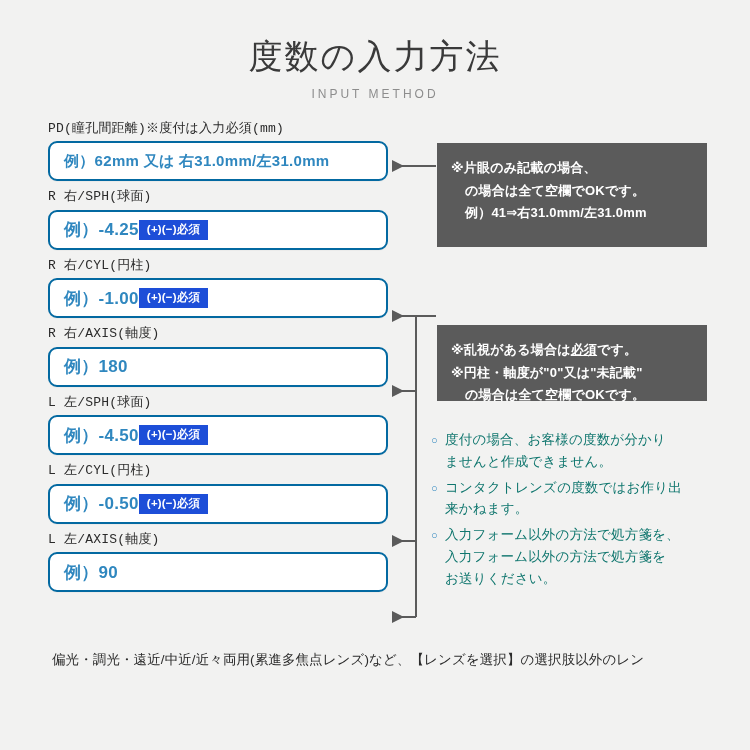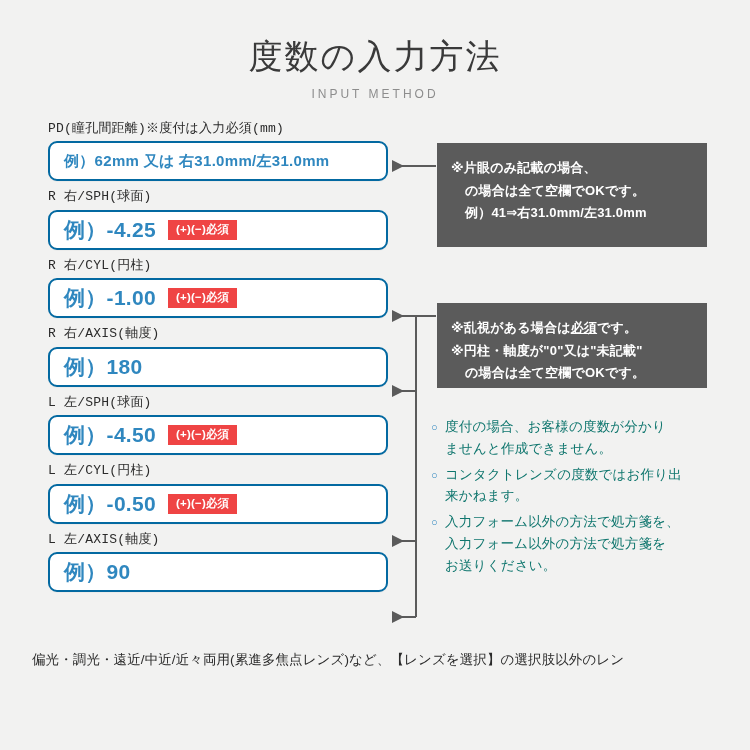--- a/index.html
+++ b/index.html
@@ -68,35 +68,35 @@
     border-radius: 9px;
     height: 40px;
     display: flex;
     align-items: center;
     padding: 0 14px;
     box-sizing: border-box;
     box-shadow: 0 1px 1px rgba(0,0,0,0.03);
   }
   .placeholder {
     color: #2f87bf;
-    font-size: 21px;
+    font-size: 17px;
     font-weight: bold;
     letter-spacing: 0.3px;
     white-space: nowrap;
   }
   .placeholder.small {
     font-size: 15px;
   }
   .badge {
-    background: #ef4444;
+    background: #1d4ed8;
     color: #ffffff;
     font-size: 11.5px;
     font-weight: bold;
     padding: 3px 8px 4px 8px;
-    margin-left: 12px;
+    margin-left: 0;
     letter-spacing: 0.2px;
     line-height: 1.1;
     white-space: nowrap;
   }
 
   
   .right-col {
     position: absolute;
     left: 437px;
     top: 0;
@@ -142,21 +142,21 @@
     color: #0f766e;
     font-size: 13.5px;
     line-height: 1.62;
     letter-spacing: 0.2px;
     font-weight: 500;
   }
 
   
   .footer {
     position: absolute;
-    left: 32px;
+    left: 52px;
     top: 648px;
     width: 668px;
     font-size: 13.5px;
     line-height: 1.75;
     color: #2b2b2b;
     letter-spacing: 0.1px;
   }
 
   
   .connectors {
@@ -236,21 +236,21 @@
   </div>
 
   <div class="right-col">
 
     <div class="note-box" style="margin-top:24px; height:104px;">
       <div class="line">※片眼のみ記載の場合、</div>
       <div class="line indent">の場合は全て空欄でOKです。</div>
       <div class="line indent">例）41⇒右31.0mm/左31.0mm</div>
     </div>
 
-    <div class="note-box" style="margin-top:56px; height:85px;">
+    <div class="note-box" style="margin-top:78px; height:76px;">
       <div class="line"><span>※乱視がある場合は</span><u>必須</u><span>です。</span></div>
       <div class="line">※円柱・軸度が"0"又は"未記載"</div>
       <div class="line indent">の場合は全て空欄でOKです。</div>
     </div>
 
     <div class="bullets" style="margin-top:28px; margin-left:-6px;">
 
       <div class="bullet-item">
         <span class="bullet-mark">○</span>
         <span class="bullet-text">

